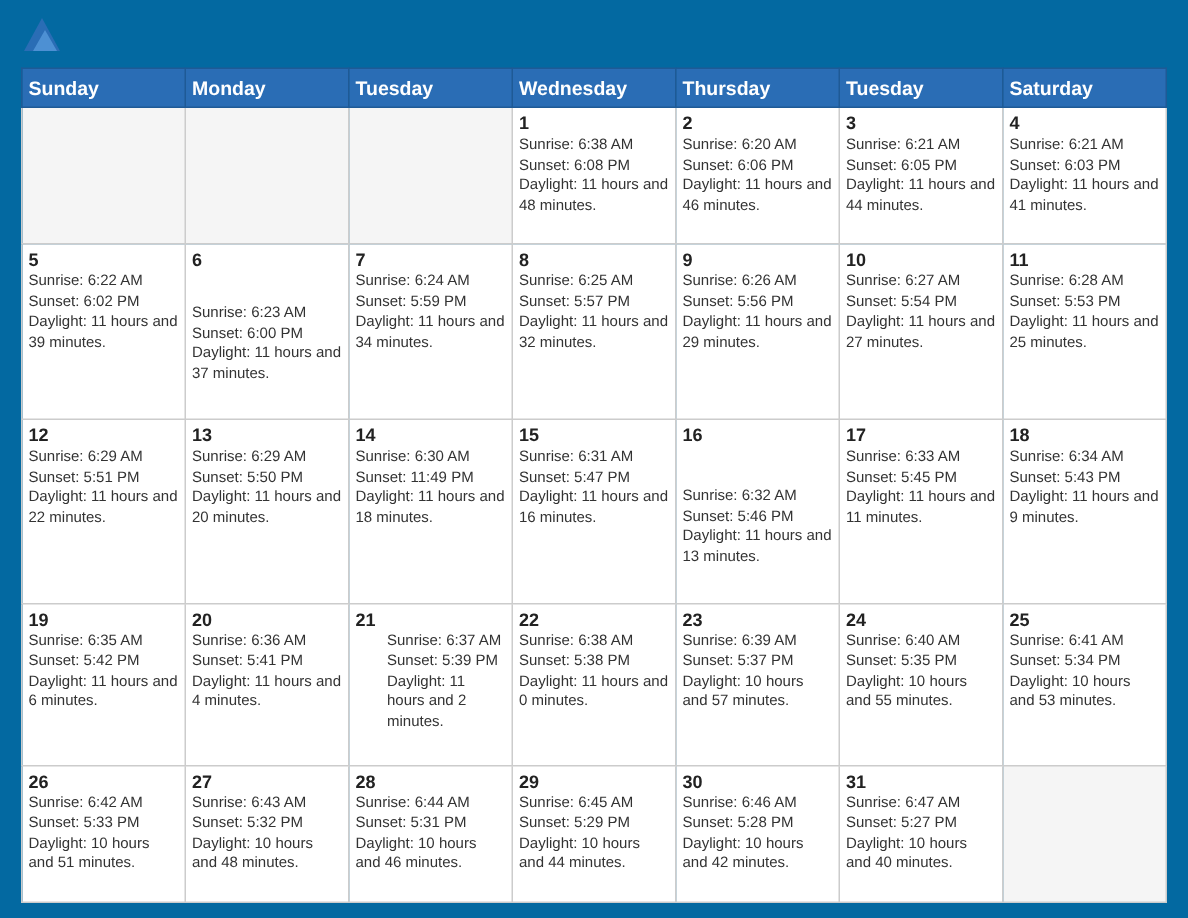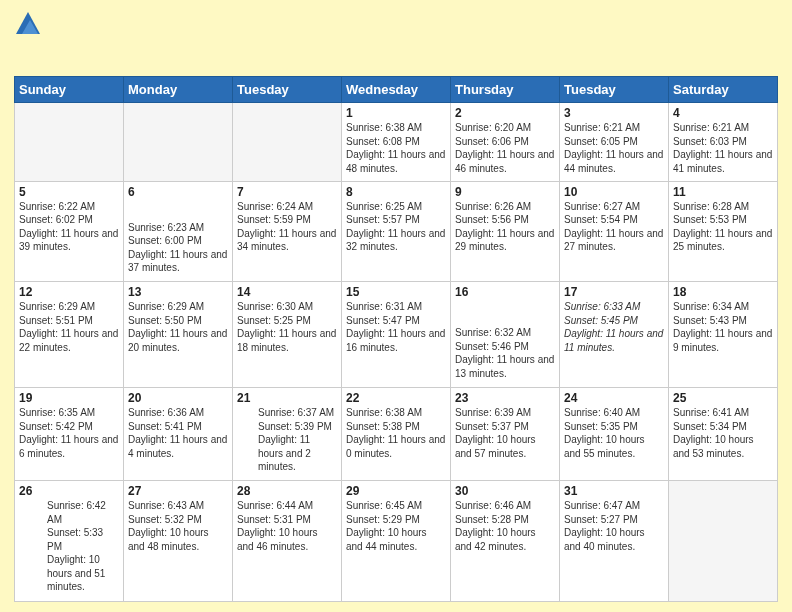--- a/index.html
+++ b/index.html
@@ -6,25 +6,24 @@
     body {
       font-family: Arial, sans-serif;
       background: #fff;
       width: 792px;
       height: 612px;
       overflow: hidden;
     }
     .page {
       width: 792px;
       height: 612px;
-      background: #fef9c3;
+      background: #0369a1;
       display: flex;
       flex-direction: column;
       padding: 10px 14px 10px 14px;
-      gap: 32px;
     }
     .header {
       display: flex;
       align-items: flex-start;
       justify-content: space-between;
       margin-bottom: 6px;
     }
     .title-block {
       text-align: right;
     }
@@ -207,38 +206,38 @@
           </td>
           <td>
             <span class="day-number">13</span>
             <div class="day-info" style="white-space: pre-line;">Sunrise: 6:29 AM
 Sunset: 5:50 PM
 Daylight: 11 hours and 20 minutes.</div>
           </td>
           <td>
             <span class="day-number">14</span>
             <div class="day-info" style="white-space: pre-line;">Sunrise: 6:30 AM
-Sunset: 5:25 PM
+Sunset: 11:49 PM
 Daylight: 11 hours and 18 minutes.</div>
           </td>
           <td>
             <span class="day-number">15</span>
             <div class="day-info" style="white-space: pre-line;">Sunrise: 6:31 AM
 Sunset: 5:47 PM
 Daylight: 11 hours and 16 minutes.</div>
           </td>
           <td>
             <span class="day-number">16</span>
             <div class="day-info" style="white-space: pre-line; margin-top: 27px;">Sunrise: 6:32 AM
 Sunset: 5:46 PM
 Daylight: 11 hours and 13 minutes.</div>
           </td>
           <td>
             <span class="day-number">17</span>
-            <div class="day-info" style="white-space: pre-line; font-style: italic;">Sunrise: 6:33 AM
+            <div class="day-info" style="white-space: pre-line;">Sunrise: 6:33 AM
 Sunset: 5:45 PM
 Daylight: 11 hours and 11 minutes.</div>
           </td>
           <td>
             <span class="day-number">18</span>
             <div class="day-info" style="white-space: pre-line;">Sunrise: 6:34 AM
 Sunset: 5:43 PM
 Daylight: 11 hours and 9 minutes.</div>
           </td>
         </tr>
@@ -282,21 +281,21 @@
           <td>
             <span class="day-number">25</span>
             <div class="day-info" style="white-space: pre-line;">Sunrise: 6:41 AM
 Sunset: 5:34 PM
 Daylight: 10 hours and 53 minutes.</div>
           </td>
         </tr>
         <tr>
           <td>
             <span class="day-number">26</span>
-            <div class="day-info" style="white-space: pre-line; margin-left: 28px;">Sunrise: 6:42 AM
+            <div class="day-info" style="white-space: pre-line;">Sunrise: 6:42 AM
 Sunset: 5:33 PM
 Daylight: 10 hours and 51 minutes.</div>
           </td>
           <td>
             <span class="day-number">27</span>
             <div class="day-info" style="white-space: pre-line;">Sunrise: 6:43 AM
 Sunset: 5:32 PM
 Daylight: 10 hours and 48 minutes.</div>
           </td>
           <td>

